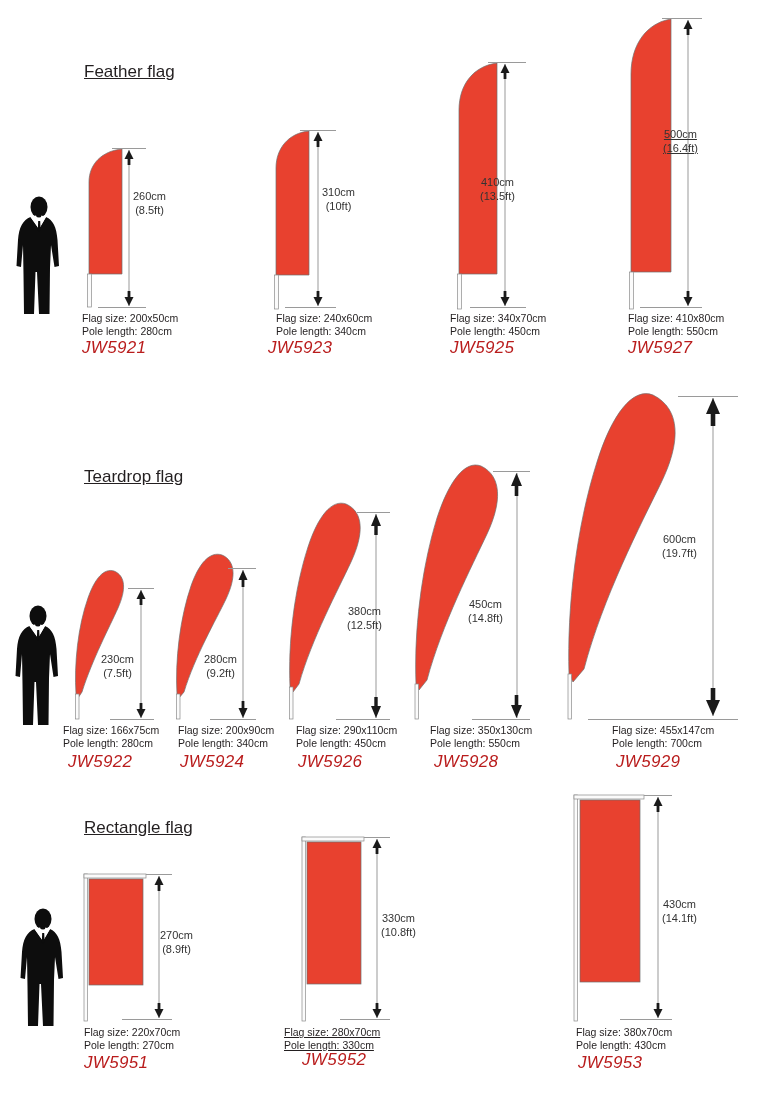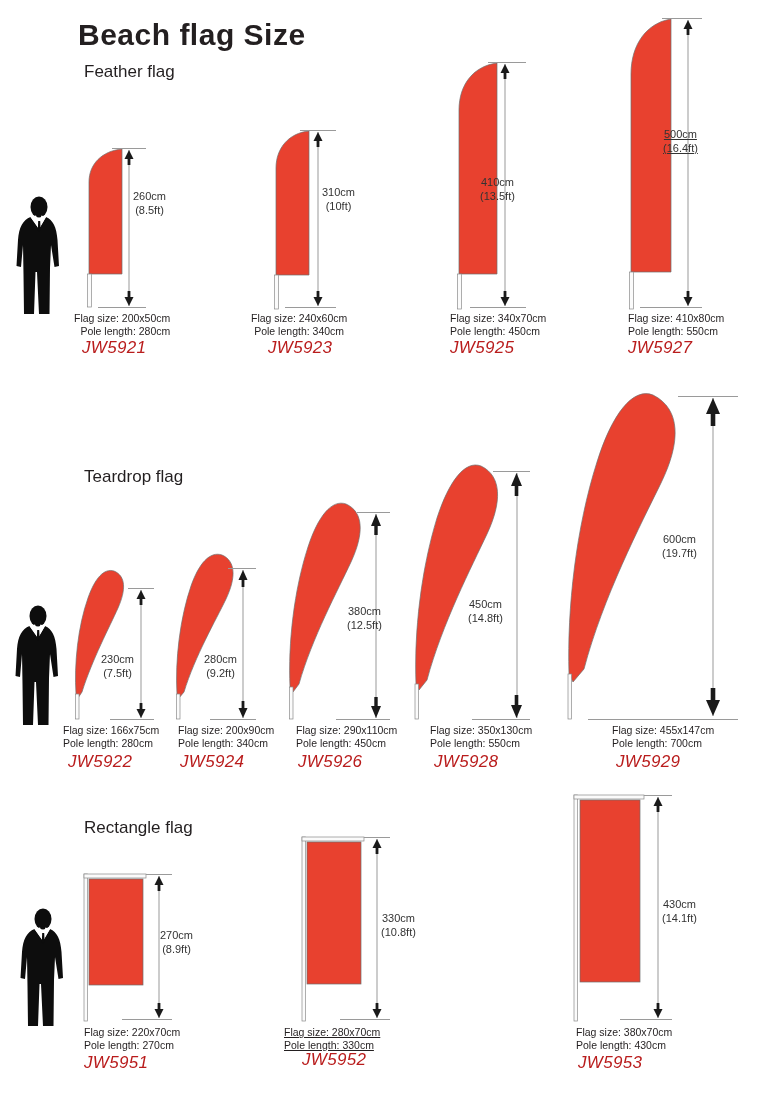--- a/index.html
+++ b/index.html
@@ -18,20 +18,21 @@
   .title {
     font-size: 30px;
     font-weight: bold;
     color: #231f20;
     letter-spacing: 0.5px;
   }
   .section-head {
     font-size: 17px;
     color: #231f20;
     font-weight: normal;
+    text-decoration: underline;
   }
 
   .caption {
     font-size: 10.5px;
     color: #231f20;
     line-height: 13px;
     white-space: nowrap;
   }
   .model {
     font-size: 17px;
@@ -68,21 +69,20 @@
     background: #9a9a9a;
   }
 
   .person { position: absolute; }
 </style>
 </head>
 <body>
 
 <div class="stage">
 
-  <div class="abs title" style="left:78px; top:18px;">Beach flag Size</div>
 
   <div class="abs section-head" style="left:84px; top:62px;">Feather flag</div>
 
   <div class="person" style="left:10px; top:196px; width:58px; height:120px;">
     <svg viewBox="0 0 58 120" width="58" height="120">
       <g fill="#0d0d0d">
         <ellipse cx="29" cy="11" rx="8.5" ry="10.5"></ellipse>
         <path d="M20.5 21 C13 24 9 31 8 44 L6.5 70 L11 71 L13 49 L13.5 78 L14 118 L24 118 L25.5 76 L27 76 L29 118 L39.5 118 L40 72 L41 49 L44.5 71 L49 70 L47.5 44 C46.5 31 43 24 36 21 L29 33 Z"></path>
       </g>
       <path d="M20.5 21 L29 33 L36 21 L31.5 19.5 L29 26 L26 19.5 Z" fill="#ffffff"></path>
@@ -106,21 +106,21 @@
         <rect x="5.6" y="8" width="2.8" height="7"></rect>
         <polygon points="7,156 11.5,147 2.5,147"></polygon>
         <rect x="5.6" y="141" width="2.8" height="7"></rect>
       </g>
     </svg>
   </div>
   <div class="abs dim-label" style="left:133px; top:190px;">
     <div>260cm</div>
     <div>(8.5ft)</div>
   </div>
-  <div class="abs caption" style="left:74px; top:312px;text-align:right;">
+  <div class="abs caption" style="left:82px; top:312px;">
     <div>Flag size: 200x50cm</div>
     <div>Pole length: 280cm</div>
   </div>
   <div class="abs model" style="left:82px; top:338px;">JW5921</div>
 
   <div class="abs" style="left:265px; top:130px; width:62px; height:180px;">
     <svg class="flag-svg" viewBox="0 0 62 180" width="62" height="180">
       <path d="M44 1 L44 145 L11 145 L11 38 C11 18 24 3 44 1 Z" fill="#E8412F" stroke="#6e6e6e" stroke-width="0.7"></path>
       <rect x="9.5" y="145" width="4" height="34" fill="#fbfbfb" stroke="#8a8a8a" stroke-width="0.7"></rect>
     </svg>
@@ -135,21 +135,21 @@
         <rect x="5.6" y="8" width="2.8" height="7"></rect>
         <polygon points="7,174 11.5,165 2.5,165"></polygon>
         <rect x="5.6" y="159" width="2.8" height="7"></rect>
       </g>
     </svg>
   </div>
   <div class="abs dim-label" style="left:322px; top:186px;">
     <div>310cm</div>
     <div>(10ft)</div>
   </div>
-  <div class="abs caption" style="left:251px; top:312px;text-align:center;">
+  <div class="abs caption" style="left:276px; top:312px;">
     <div>Flag size: 240x60cm</div>
     <div>Pole length: 340cm</div>
   </div>
   <div class="abs model" style="left:268px; top:338px;">JW5923</div>
 
   <div class="abs" style="left:447px; top:62px; width:68px; height:248px;">
     <svg class="flag-svg" viewBox="0 0 68 248" width="68" height="248">
       <path d="M50 1 L50 212 L12 212 L12 48 C12 22 27 4 50 1 Z" fill="#E8412F" stroke="#6e6e6e" stroke-width="0.7"></path>
       <rect x="10.5" y="212" width="4" height="35" fill="#fbfbfb" stroke="#8a8a8a" stroke-width="0.7"></rect>
     </svg>

